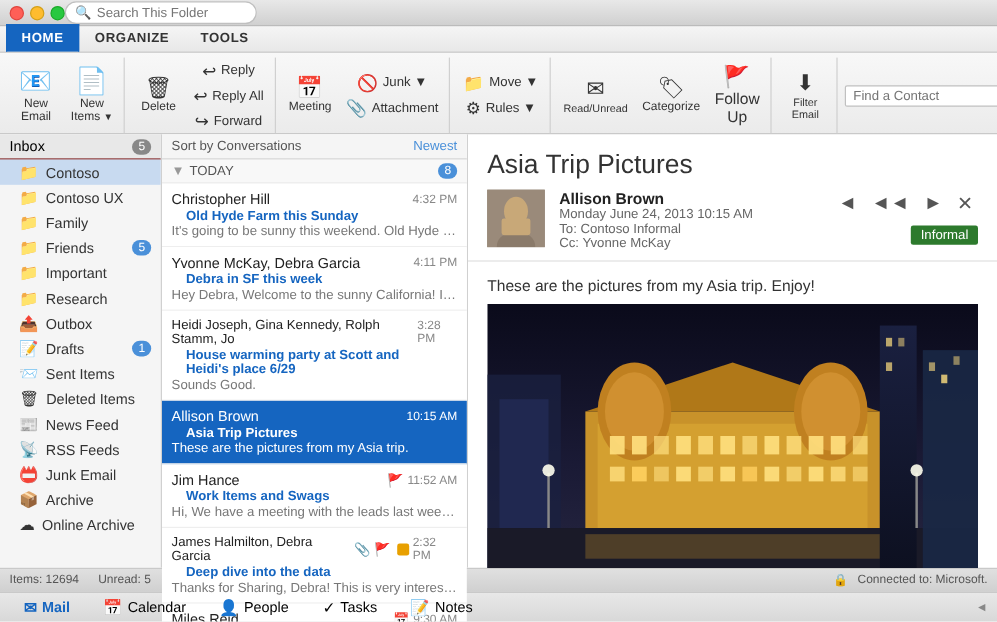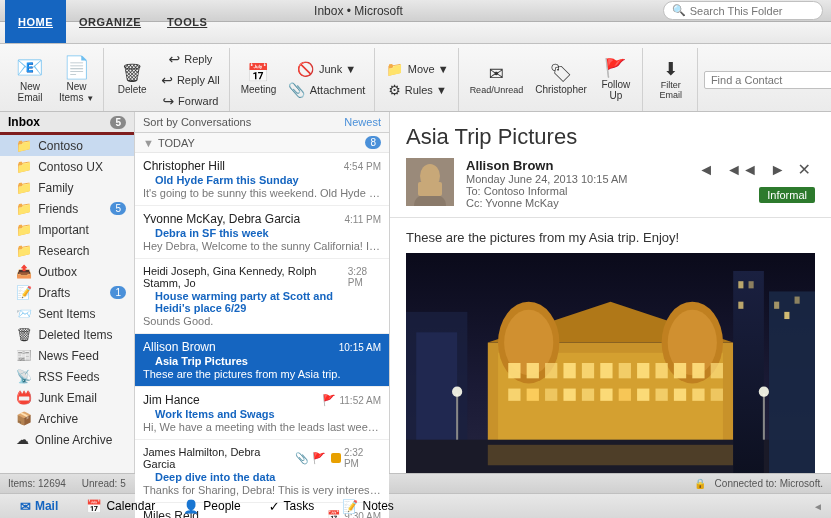--- a/index.html
+++ b/index.html
@@ -30,29 +30,28 @@
     
     .ribbon-tabs {
       height: 22px;
       background: linear-gradient(to bottom, #f5f5f5, #e8e8e8);
       display: flex;
       align-items: flex-end;
       padding: 0 5px;
       border-bottom: 1px solid #c0c0c0;
     }
     .ribbon-tab {
-      padding: 15px 12px;
+      padding: 5px 12px;
       font-size: 11px;
       font-weight: bold;
       cursor: pointer;
       border: 1px solid transparent;
       border-bottom: none;
       text-transform: uppercase;
       letter-spacing: 0.5px;
-      text-decoration: underline;
     }
     .ribbon-tab.active {
       background: #1565c0;
       color: white;
       border-color: #1565c0;
     }
     .ribbon-tab:not(.active) { color: #333; }
 
     
     .ribbon {
@@ -105,26 +104,26 @@
     .sidebar {
       width: 135px;
       background: #f5f5f5;
       border-right: 1px solid #d0d0d0;
       overflow-y: auto;
       flex-shrink: 0;
     }
     .sidebar-header {
       background: #e8e8e8;
       padding: 3px 8px;
-      font-weight: bold;
+      font-weight: normal;
       font-size: 12px;
       display: flex;
       align-items: center;
       justify-content: space-between;
-      border-bottom: 3px solid #7f1d1d;
+      border-bottom: 1px solid #7f1d1d;
     }
     .sidebar-badge {
       background: #888;
       color: white;
       border-radius: 8px;
       padding: 1px 5px;
       font-size: 10px;
     }
     .sidebar-item {
       display: flex; align-items: center;
@@ -273,21 +272,20 @@
   </style>
 </head>
 <body>
 
 <div class="title-bar">
   <div class="window-controls">
     <div class="win-btn close"></div>
     <div class="win-btn minimize"></div>
     <div class="win-btn maximize"></div>
   </div>
-  <div class="title-bar-title">Inbox • Microsoft</div>
   <div class="title-bar-search">
     <span style="margin-right:4px;color:#aaa;font-size:11px;">🔍</span>
     <input type="text" placeholder="Search This Folder" style="">
   </div>
 </div>
 
 <div class="ribbon-tabs">
   <div class="ribbon-tab active">HOME</div>
   <div class="ribbon-tab">ORGANIZE</div>
   <div class="ribbon-tab">TOOLS</div>
@@ -366,25 +364,25 @@
   </div>
 
   <div class="ribbon-group">
     <div class="ribbon-group-items">
       <div class="ribbon-btn large">
         <span class="icon" style="font-size:18px;">✉</span>
         <span style="font-size:9px;text-align:center;">Read/Unread</span>
       </div>
       <div class="ribbon-btn large">
         <span class="icon" style="font-size:18px;">🏷</span>
-        <span>Christopher</span>
+        <span>Categorize</span>
       </div>
       <div class="ribbon-btn large">
         <span class="icon" style="font-size:18px;">🚩</span>
-        <span style="font-size:10px;text-align:center;">Follow<br>Up</span>
+        <span style="font-size:13px;text-align:center;">Follow<br>Up</span>
       </div>
     </div>
   </div>
 
   <div class="ribbon-group">
     <div class="ribbon-group-items">
       <div class="ribbon-btn large">
         <span class="icon" style="font-size:18px;">⬇</span>
         <span style="font-size:9px;text-align:center;">Filter<br>Email</span>
       </div>
@@ -481,21 +479,21 @@
     </div>
     <div class="email-section-label">
       <span class="triangle">▼</span>
       <span>TODAY</span>
       <span class="email-section-badge">8</span>
     </div>
 
     <div class="email-item">
       <div class="email-item-top">
         <span class="email-from">Christopher Hill</span>
-        <span class="email-time">4:54 PM</span>
+        <span class="email-time">4:32 PM</span>
       </div>
       <div class="email-subject">Old Hyde Farm this Sunday</div>
       <div class="email-preview">It's going to be sunny this weekend. Old Hyde Farm has</div>
     </div>
 
     <div class="email-item">
       <div class="email-item-top">
         <span class="email-from">Yvonne McKay, Debra Garcia</span>
         <span class="email-time">4:11 PM</span>
       </div>

